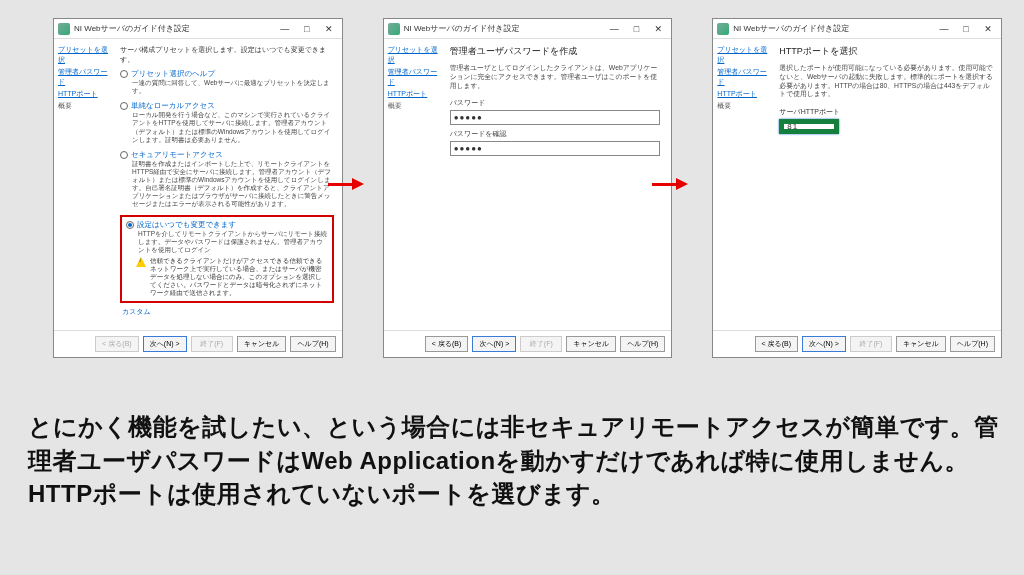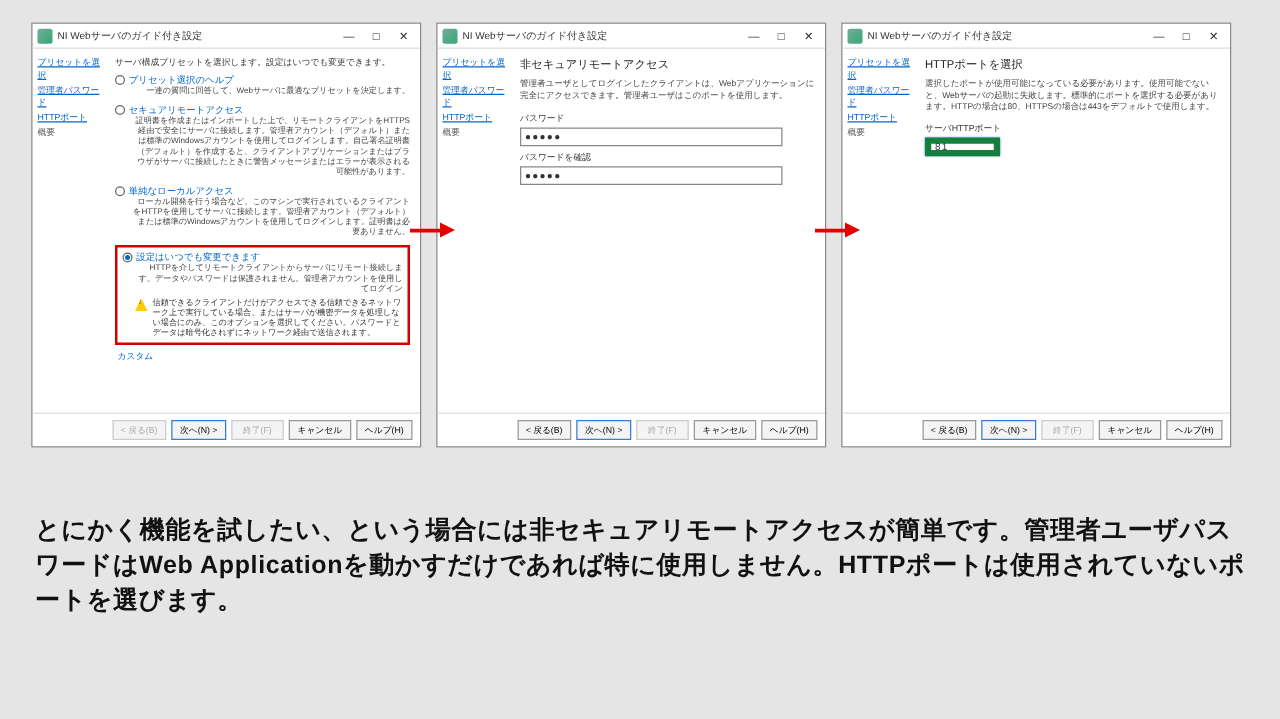--- a/index.html
+++ b/index.html
@@ -18,20 +18,21 @@
   padding: 18px 22px 0 25px;
   position: relative;
 }
 .window {
   background: #fff;
   border: 1px solid #888;
   width: 312px;
   height: 340px;
   display: flex;
   flex-direction: column;
+  margin-left: 28px;
 }
 .titlebar {
   display: flex;
   align-items: center;
   border-bottom: 1px solid #ddd;
   height: 20px;
   padding: 0 2px 0 4px;
 }
 .app-icon {
   width: 12px; height: 12px;
@@ -56,21 +57,21 @@
 .sidebar .link { color: #0066cc; text-decoration: underline; margin-bottom: 2px; cursor: pointer; }
 .sidebar .plain { color: #555; margin-bottom: 2px; }
 .content {
   flex: 1;
   padding: 6px 8px 4px 4px;
   font-size: 7px;
   color: #333;
   overflow: hidden;
 }
 .content .topnote { font-size: 7px; margin-bottom: 4px; }
-.opt { margin-bottom: 6px; text-align: right; }
+.opt { margin-bottom: 6px; }
 .opt .hd { color: #0066cc; font-size: 7.5px; display: flex; align-items: center; gap: 3px; }
 .opt .hd .radio {
   width: 8px; height: 8px; border: 1px solid #666; border-radius: 50%;
   display: inline-block; background: #fff;
 }
 .opt .hd .radio.sel::after{
   content:""; display:block; width:4px; height:4px; background:#0066cc; border-radius:50%;
   margin:1px;
 }
 .opt .desc { font-size: 6.5px; color: #444; padding-left: 12px; line-height: 1.25; }
@@ -121,21 +122,21 @@
 }
 .arrow-line { position:absolute; left:0; top:5px; width:26px; height:3px; background:#e60000; }
 .arrow-head {
   position:absolute; left:24px; top:0;
   width:0; height:0; border-left:12px solid #e60000;
   border-top:6px solid transparent; border-bottom:6px solid transparent;
 }
 .caption {
   position: absolute;
   left: 28px; top: 410px; right: 24px;
-  font-size: 20px;
+  font-size: 24px;
   font-weight: 900;
   color: #111;
   line-height: 1.4;
   font-family: "Hiragino Kaku Gothic Pro","Meiryo",sans-serif;
   letter-spacing: 0.5px;
 }
 </style>
 </head>
 <body>
 
@@ -164,30 +165,30 @@
         <div class="opt">
           <div class="hd">
               <span class="radio"></span>
               <span>プリセット選択のヘルプ</span>
             </div>
           <div class="desc">一連の質問に回答して、Webサーバに最適なプリセットを決定します。</div>
         </div>
         <div class="opt">
           <div class="hd">
               <span class="radio"></span>
+              <span>単純なローカルアクセス</span>
+            </div>
+          <div class="desc">ローカル開発を行う場合など、このマシンで実行されているクライアントをHTTPを使用してサーバに接続します。管理者アカウント（デフォルト）または標準のWindowsアカウントを使用してログインします。証明書は必要ありません。</div>
+        </div>
+        <div class="opt">
+          <div class="hd">
+              <span class="radio"></span>
               <span>セキュアリモートアクセス</span>
             </div>
           <div class="desc">証明書を作成またはインポートした上で、リモートクライアントをHTTPS経由で安全にサーバに接続します。管理者アカウント（デフォルト）または標準のWindowsアカウントを使用してログインします。自己署名証明書（デフォルト）を作成すると、クライアントアプリケーションまたはブラウザがサーバに接続したときに警告メッセージまたはエラーが表示される可能性があります。</div>
-        </div>
-        <div class="opt">
-          <div class="hd">
-              <span class="radio"></span>
-              <span>単純なローカルアクセス</span>
-            </div>
-          <div class="desc">ローカル開発を行う場合など、このマシンで実行されているクライアントをHTTPを使用してサーバに接続します。管理者アカウント（デフォルト）または標準のWindowsアカウントを使用してログインします。証明書は必要ありません。</div>
         </div>
 
         <div class="highlight-box">
           <div class="opt" style="margin-bottom:2px">
             <div class="hd">
                 <span class="radio sel"></span>
                 <span>設定はいつでも変更できます</span>
               </div>
             <div class="desc">HTTPを介してリモートクライアントからサーバにリモート接続します。データやパスワードは保護されません。管理者アカウントを使用してログイン</div>
           </div>
@@ -219,21 +220,21 @@
       </div>
     </div>
     <div class="winbody">
       <div class="sidebar">
         <div class="link">プリセットを選択</div>
         <div class="link">管理者パスワード</div>
         <div class="link">HTTPポート</div>
         <div class="plain">概要</div>
       </div>
       <div class="content">
-        <div class="section-title">非セキュアリモートアクセス</div>
+        <div class="section-title">管理者ユーザパスワードを作成</div>
         <div class="section-sub">管理者ユーザとしてログインしたクライアントは、Webアプリケーションに完全にアクセスできます。管理者ユーザはこのポートを使用します。</div>
         <div class="field-label">パスワード</div>
         <div class="text-input">●●●●●</div>
         <div class="field-label">パスワードを確認</div>
         <div class="text-input">●●●●●</div>
       </div>
     </div>
     <div class="buttonbar">
       <div class="btn">&lt; 戻る(B)</div>
       <div class="btn primary">次へ(N) &gt;</div>

